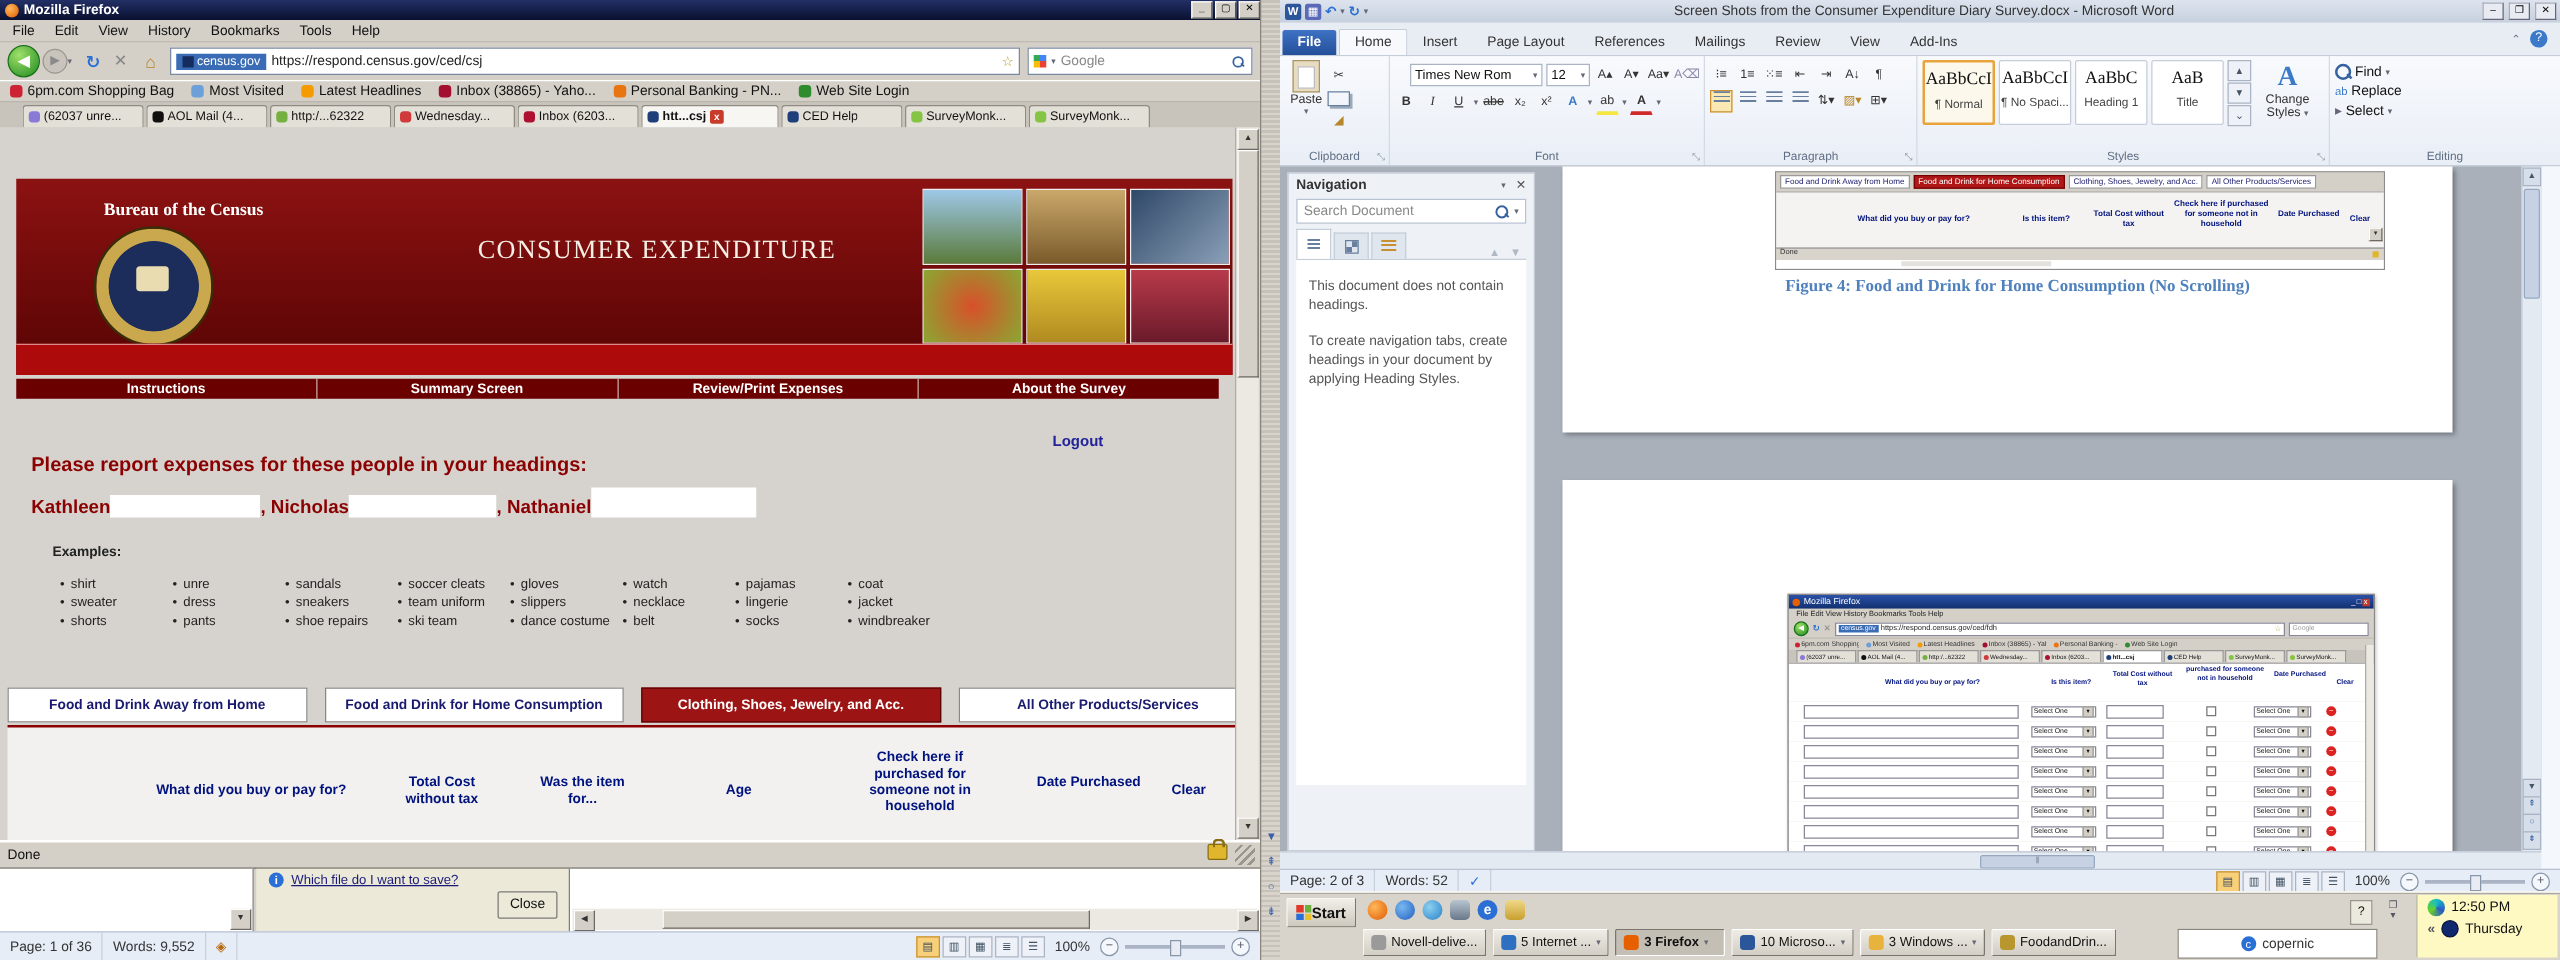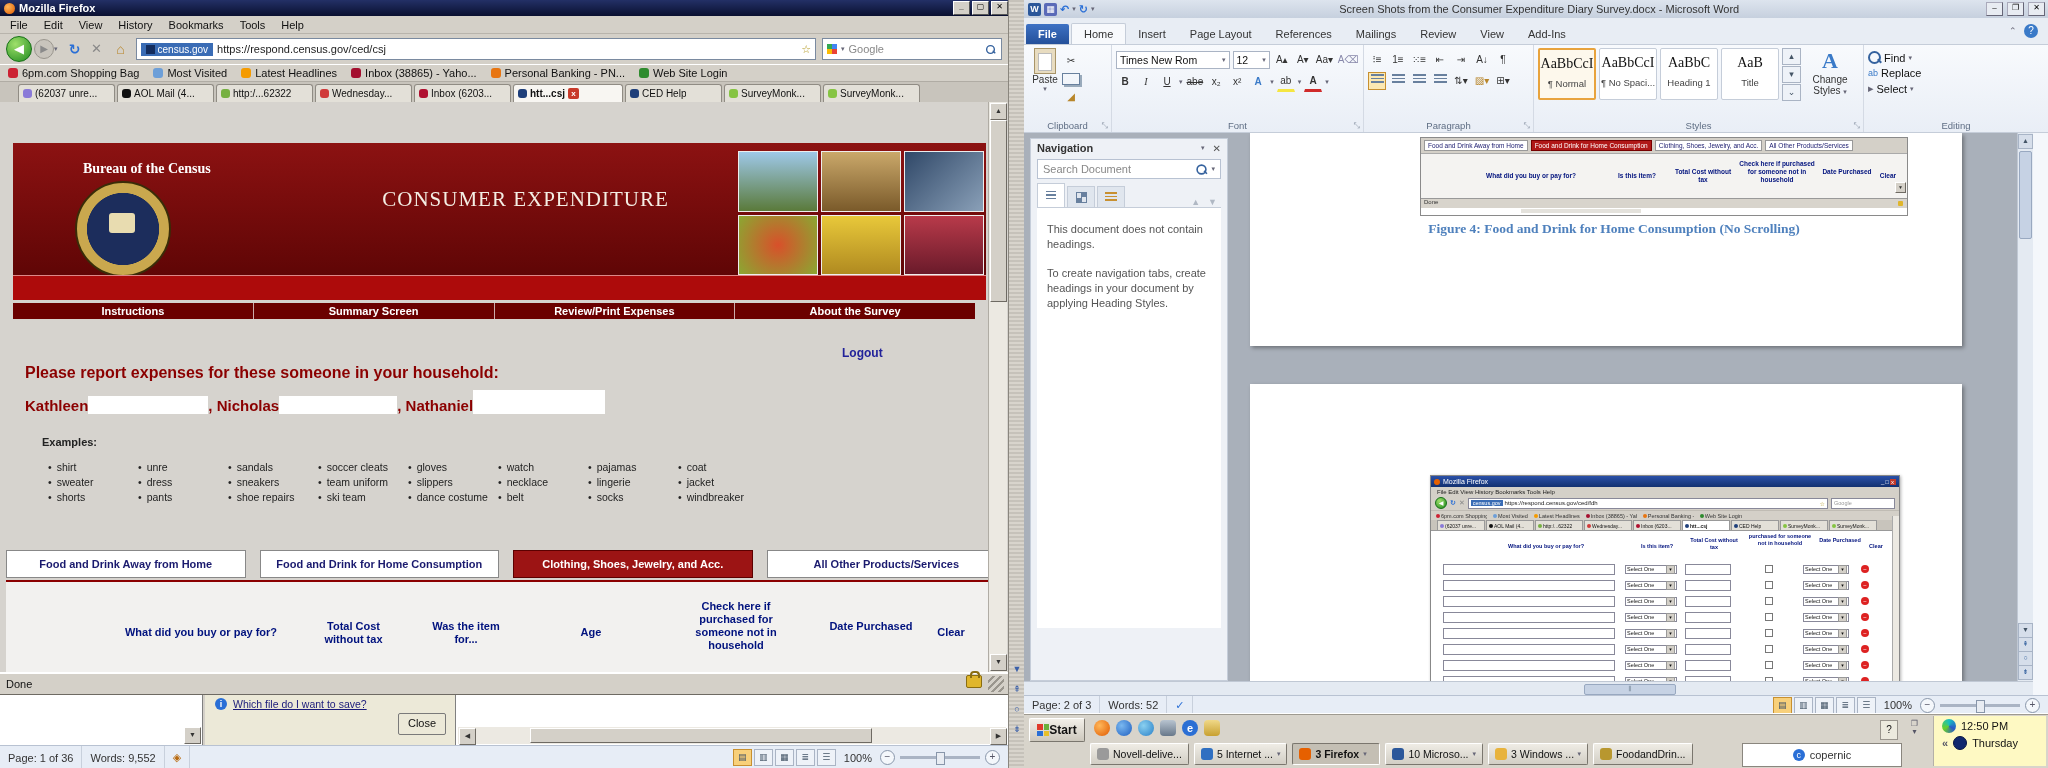--- a/index.html
+++ b/index.html
@@ -336,21 +336,21 @@
     </div>
 
     <div class="abs survnav">
       <div>Instructions</div>
       <div>Summary Screen</div>
       <div>Review/Print Expenses</div>
       <div style="border-right:none;">About the Survey</div>
     </div>
 
     <a href="#" class="abs logout">Logout</a>
-    <div class="abs prompt">Please report expenses for these someone in your household:</div>
+    <div class="abs prompt">Please report expenses for these people in your headings:</div>
     <div class="abs names">
       <span>Kathleen</span>
       <span class="redact" style="width:120px;"></span>
       <span>, Nicholas</span>
       <span class="redact" style="width:118px;"></span>
       <span>, Nathaniel</span>
       <span class="redact" style="width:132px;height:24px;"></span>
     </div>
 
     <div class="abs exlabel">Examples:</div>
@@ -530,21 +530,21 @@
             <span class="ribtn" style="box-shadow:2px 2px 0 #9ab;width:10px;height:10px;border:1px solid #68809e;line-height:10px;"></span>
             <span class="ribtn" style="color:#b8862a;">◢</span>
           </span>
         </div>
         <span class="rlabel">Clipboard</span>
         <span class="launch">⤡</span>
       </div>
 
       <div class="rgroup" style="width:252px;">
         <div class="rrow">
-          <span class="combo" style="width:108px;">
+          <span class="combo" style="width:108px;margin-left:12px;">
             <span>Times New Rom</span>
               <span class="caret" style="margin-left:auto;">▾</span>
           </span>
           <span class="combo" style="width:30px;">
             <span>12</span>
               <span class="caret" style="margin-left:auto;">▾</span>
           </span>
           <span class="ribtn">A▴</span>
           <span class="ribtn">A▾</span>
           <span class="ribtn">Aa▾</span>

